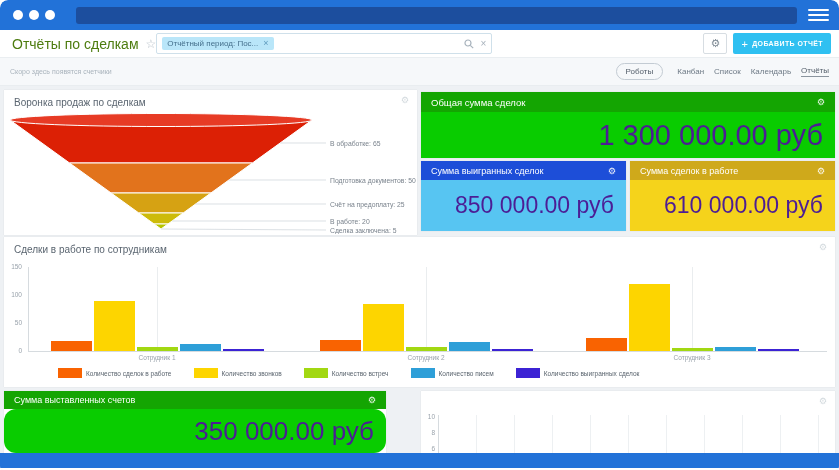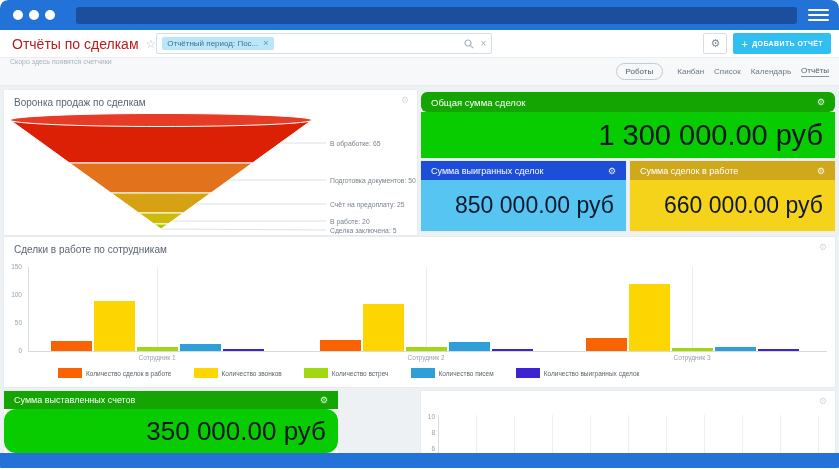--- a/index.html
+++ b/index.html
@@ -7,57 +7,57 @@
   .window{position:relative;width:839px;height:470px;overflow:hidden;border-radius:8px 8px 4px 4px;background:#eef1f4;}
   
   .titlebar{position:absolute;top:0;left:0;right:0;height:30px;background:#2272d8;border-radius:8px 8px 0 0;}
   .dots{position:absolute;left:13px;top:10px;display:flex;gap:6px;}
   .dot{width:10px;height:10px;border-radius:50%;background:#fff;}
   .addressbar{position:absolute;left:76px;top:7px;right:42px;height:17px;background:#1c4e9e;border-radius:3px;}
   .hamburger{position:absolute;right:10px;top:9px;width:21px;}
   .hamburger span{display:block;height:2px;background:#fff;margin:0 0 3px 0;border-radius:1px;}
   
   .pagehead{position:absolute;top:30px;left:0;right:0;height:28px;background:#fff;border-bottom:1px solid #eaeef1;display:flex;align-items:center;padding:0 8px;box-sizing:border-box;}
-  .page-title{font-size:14px;color:#b91c1c;margin-left:4px;white-space:nowrap;}
+  .page-title{font-size:14px;color:#4d7c0f;margin-left:4px;white-space:nowrap;}
   .star{color:#b9c2ca;font-size:12px;margin-left:7px;cursor:pointer;}
   .filterbox{height:19px;background:#fff;border:1px solid #cfe0ea;border-radius:2px;display:flex;align-items:center;padding:0 5px;width:324px;}
   .tag{background:#b9e6f9;color:#45708c;font-size:8px;padding:2px 5px;border-radius:2px;display:flex;gap:5px;align-items:center;white-space:nowrap;}
   .tagx{color:#5f9cbe;font-size:9px;line-height:1;cursor:pointer;}
   .fb-right{margin-left:auto;display:flex;gap:6px;align-items:center;color:#a7b2bc;}
   .fbx{font-size:10px;line-height:1;cursor:pointer;}
   .head-actions{margin-left:auto;display:flex;gap:6px;align-items:center;}
   .gearbtn{width:24px;height:21px;border:1px solid #d7dde2;background:#fff;border-radius:2px;color:#7f8b95;font-size:11px;line-height:19px;text-align:center;padding:0;cursor:pointer;font-family:"DejaVu Sans",sans-serif;}
   .addbtn{height:21px;background:#2fc0f1;color:#fff;border:none;border-radius:2px;font-size:7px;font-weight:bold;letter-spacing:.4px;padding:0 8px;cursor:pointer;display:flex;align-items:center;gap:4px;}
   .addbtn .plus{font-size:11px;font-weight:normal;}
   
-  .subhead{position:absolute;top:58px;left:0;right:0;height:28px;background:#f6f8fa;border-bottom:1px solid #e9edf0;display:flex;padding:0 10px;box-sizing:border-box;}
+  .subhead{position:absolute;top:58px;left:0;right:0;height:28px;background:#f6f8fa;border-bottom:1px solid #e9edf0;display:flex;align-items:center;padding:0 10px;box-sizing:border-box;}
   .note{font-size:7px;color:#a9b3bc;}
   .tabs{margin-left:auto;display:flex;align-items:center;gap:10px;}
   .tab{font-size:8px;color:#6e7a86;cursor:pointer;white-space:nowrap;}
   .tab.pill{border:1px solid #c3cbd3;border-radius:10px;padding:3px 9px;color:#525d69;margin-right:4px;}
   .tab.active{color:#525d69;border-bottom:1px solid #8a949e;padding-bottom:1px;}
   
   .dash{position:absolute;top:86px;left:0;right:0;height:367px;background:#eef1f4;}
   .card{position:absolute;background:#fff;box-shadow:0 0 1px rgba(0,0,0,.12);}
   .card-title{position:absolute;left:10px;top:7px;font-size:10px;color:#5a6570;}
   .cgear{position:absolute;top:5px;right:8px;color:#d3dade;font-size:9px;font-family:"DejaVu Sans",sans-serif;cursor:pointer;}
   #funnel-card{left:4px;top:4px;width:413px;height:145px;}
   #funnel-svg{position:absolute;left:0;top:22px;}
   .fun-label{font-size:6.8px;fill:#79828c;}
   
   .cw-head{height:19px;display:flex;align-items:center;padding:0 10px;color:#fff;font-size:9px;}
   .cw-gear{margin-left:auto;color:#fff;opacity:.9;font-size:9px;font-family:"DejaVu Sans",sans-serif;cursor:pointer;}
-  .cw-body{display:flex;align-items:center;justify-content:flex-end;color:#0f172a;padding-right:12px;font-weight:300;box-sizing:border-box;}
+  .cw-body{display:flex;align-items:center;justify-content:flex-end;color:#4c1d95;padding-right:12px;font-weight:300;box-sizing:border-box;}
   #total-widget{left:421px;top:6px;width:414px;height:66px;}
-  #total-widget .cw-head{height:20px;font-size:9.5px;border-radius:6px;}
+  #total-widget .cw-head{height:20px;font-size:9.5px;}
   #total-widget .cw-body{height:46px;font-size:29px;}
   #won-widget{left:421px;top:75px;width:205px;height:70px;}
   #won-widget .cw-body,#inprog-widget .cw-body{height:51px;font-size:23px;align-items:center;}
   #inprog-widget{left:630px;top:75px;width:205px;height:70px;}
-  #invoices-widget{left:4px;top:305px;width:334px;height:62px;}
+  #invoices-widget{left:4px;top:305px;width:382px;height:62px;}
   #invoices-widget .cw-head{height:18px;}
   #invoices-widget .cw-body{height:44px;font-size:26px;border-radius:12px;}
   
   #bar-card{left:4px;top:151px;width:831px;height:150px;}
   .ytick{position:absolute;left:2px;width:16px;text-align:right;font-size:6.5px;color:#99a2ab;}
   #barplot{position:absolute;left:24px;top:30px;right:8px;height:84px;border-left:1px solid #d6dbdf;border-bottom:1px solid #d6dbdf;}
   .vgrid{position:absolute;top:0;bottom:0;width:1px;background:#eaedef;}
   .bar{position:absolute;bottom:0;}
   .xlabel{position:absolute;top:87px;transform:translateX(-50%);font-size:6.5px;color:#99a2ab;white-space:nowrap;}
   #bar-legend{position:absolute;left:54px;top:131px;display:flex;gap:22px;align-items:center;}
@@ -171,21 +171,21 @@
           <span>850 000.00 руб</span>
         </div>
     </div>
 
     <div class="card" id="inprog-widget">
       <div class="cw-head" style="background: rgb(207, 169, 27);">
         <span>Сумма сделок в работе</span>
         <span class="cw-gear">⚙</span>
       </div>
       <div class="cw-body" style="background: rgb(245, 211, 27);">
-          <span>660 000.00 руб</span>
+          <span>610 000.00 руб</span>
         </div>
     </div>
 
     <div class="card" id="bar-card">
       <span class="card-title">Сделки в работе по сотрудникам</span>
       <span class="cgear">⚙</span>
       <div id="barplot">
           <div class="vgrid" style="left: 128px;"></div>
           <div class="xlabel" style="left: 128px;">Сотрудник 1</div>
           <div class="bar" style="left: 22px; width: 41px; height: 10px; background: rgb(249, 99, 1);"></div>

